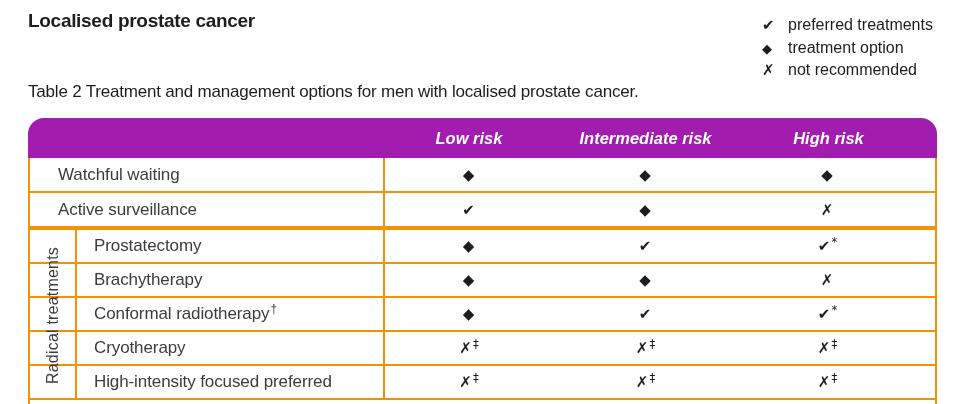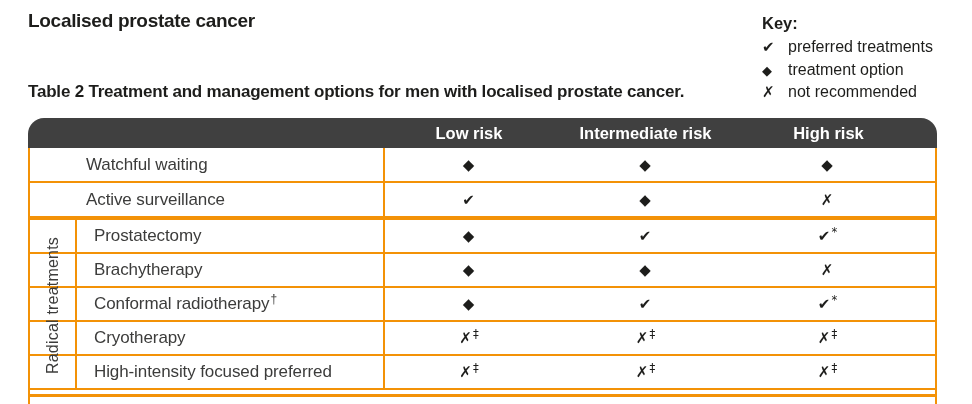--- a/index.html
+++ b/index.html
@@ -15,40 +15,40 @@
   
   .key { position:absolute; left:762px; top:14px; color:#1d1d1b; }
   .key-title { font-size:16.5px; font-weight:700; margin-bottom:3px; }
   .key-item { display:flex; gap:9px; line-height:21.5px; font-size:16px; align-items:baseline; }
   .key-sym { width:17px; font-family:"DejaVu Sans",sans-serif; font-weight:700; color:#1d1d1b; }
   .key-sym.k-diamond { font-size:13px; }
   .key-sym.k-check, .key-sym.k-x { font-size:15px; }
   
   .caption {
     position:absolute; left:28px; top:82px; width:740px;
-    font-size:17px; font-weight:700; color:#1d1d1b; letter-spacing:-0.2px;
+    font-size:17px; font-weight:400; color:#1d1d1b; letter-spacing:-0.2px;
   }
   
   .nice-table { position:absolute; left:28px; top:118px; width:909px; }
   .thead {
-    height:30px; background:#404040; border-radius:16px 16px 0 0;
-    display:grid; grid-template-columns:357px 168px 185px 199px; align-items:center;
+    height:40px; background:#a21caf; border-radius:16px 16px 0 0;
+    display:grid; grid-template-columns:357px 168px 185px 199px; align-items:center;font-style:italic;
   }
   .th { text-align:center; color:#ffffff; font-weight:700; font-size:16.5px; }
   .th-high { padding-right:18px; }
   .tbody { border-left:2px solid #f39207; border-right:2px solid #f39207; background:#ffffff; }
   .row { display:grid; align-items:center; border-bottom:2px solid #f39207; background:#ffffff; }
   .row.plain { grid-template-columns:355px 168px 185px 197px; height:35px; }
   .row.sect  { grid-template-columns:47px 308px 168px 185px 197px; height:34px; }
   .cell-name {
     height:100%; display:flex; align-items:center;
     border-right:2px solid #f39207;
     font-size:17px; color:#3c3c3b; letter-spacing:-0.1px; white-space:nowrap;
   }
-  .row.plain .cell-name { padding-left:56px; }
+  .row.plain .cell-name { padding-left:28px; }
   .row.sect  .cell-name { padding-left:17px; }
   .lsup { font-size:12px; position:relative; top:-5px; margin-left:1px; }
   .cell-sym { height:100%; display:flex; align-items:center; justify-content:center; }
   .cell-sym.high { padding-right:18px; }
   .csym { font-family:"DejaVu Sans",sans-serif; font-weight:700; font-size:15px; color:#1d1d1b; }
   .csup { font-family:"DejaVu Sans",sans-serif; font-size:11.5px; position:relative; top:-4px; margin-left:1px; color:#1d1d1b; }
   .section { position:relative; border-top:2px solid #f39207; }
   .group-cell {
     position:absolute; left:0; top:0; bottom:0; width:47px;
     border-right:2px solid #f39207;
@@ -62,21 +62,20 @@
   .next-sliver { height:12px; background:#ffffff; }
 </style>
 </head>
 <body>
 
 <div class="page">
 
   <div class="title">Localised prostate cancer</div>
 
   <div class="key">
-    <div class="key-title">Key:</div>
     <div class="key-item">
       <span class="key-sym k-check">✔</span>
       <span>preferred treatments</span>
     </div>
     <div class="key-item">
       <span class="key-sym k-diamond">◆</span>
       <span>treatment option</span>
     </div>
     <div class="key-item">
       <span class="key-sym k-x">✗</span>

